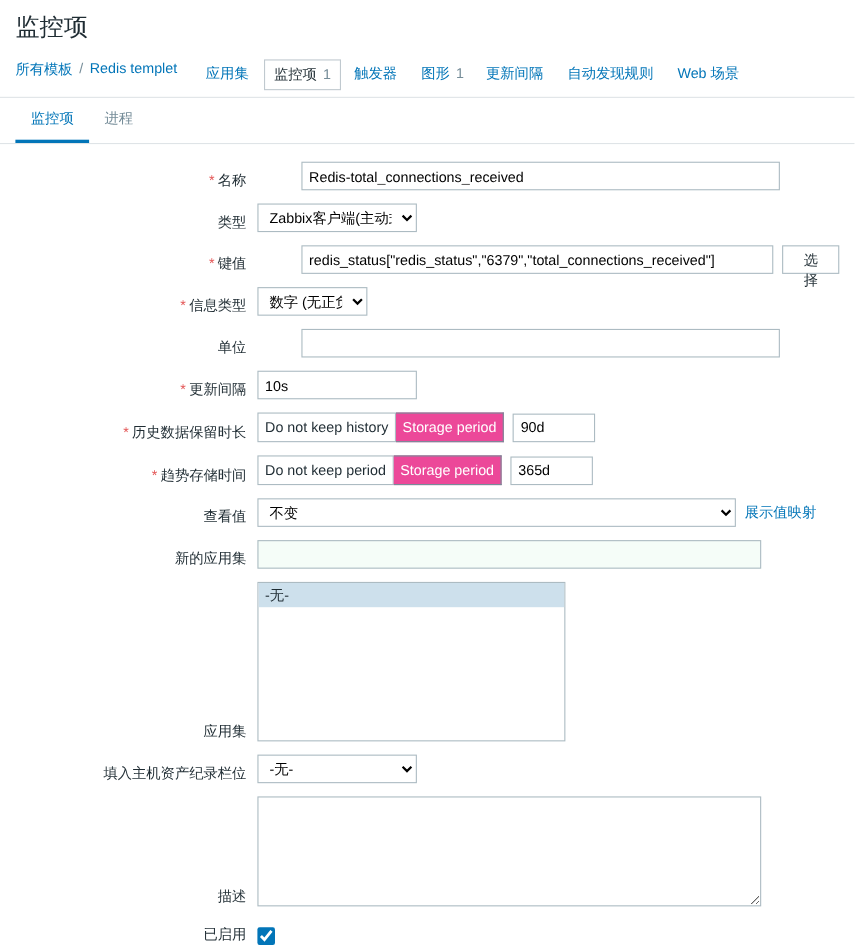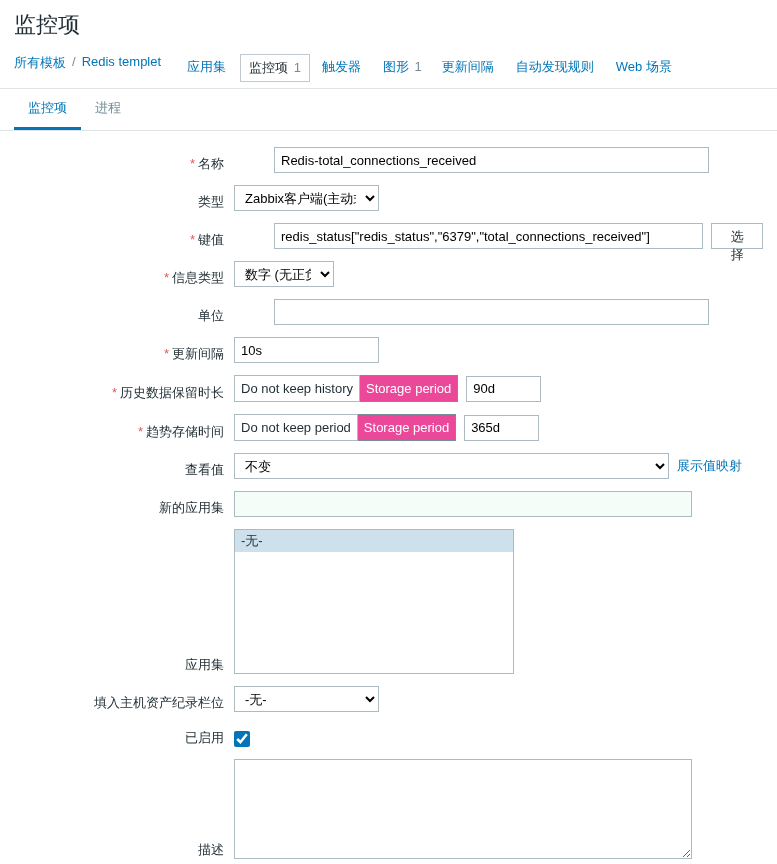--- a/index.html
+++ b/index.html
@@ -158,26 +158,26 @@
   </div>
 
   <div class="form-row">
     <div class="form-label"><span>填入主机资产纪录栏位</span></div>
     <div class="form-field">
       <select class="select-med"><option>-无-</option></select>
     </div>
   </div>
 
   <div class="form-row">
+    <div class="form-label"><span>描述</span></div>
+    <div class="form-field">
+        <textarea style=""></textarea>
+      </div>
+  </div>
+
+  <div class="form-row">
     <div class="form-label"><span>已启用</span></div>
     <div class="form-field">
         <input type="checkbox" class="checkbox" checked="" style="">
       </div>
   </div>
 
-  <div class="form-row">
-    <div class="form-label"><span>描述</span></div>
-    <div class="form-field">
-        <textarea style=""></textarea>
-      </div>
-  </div>
-
 </div>
 
 </body></html>

